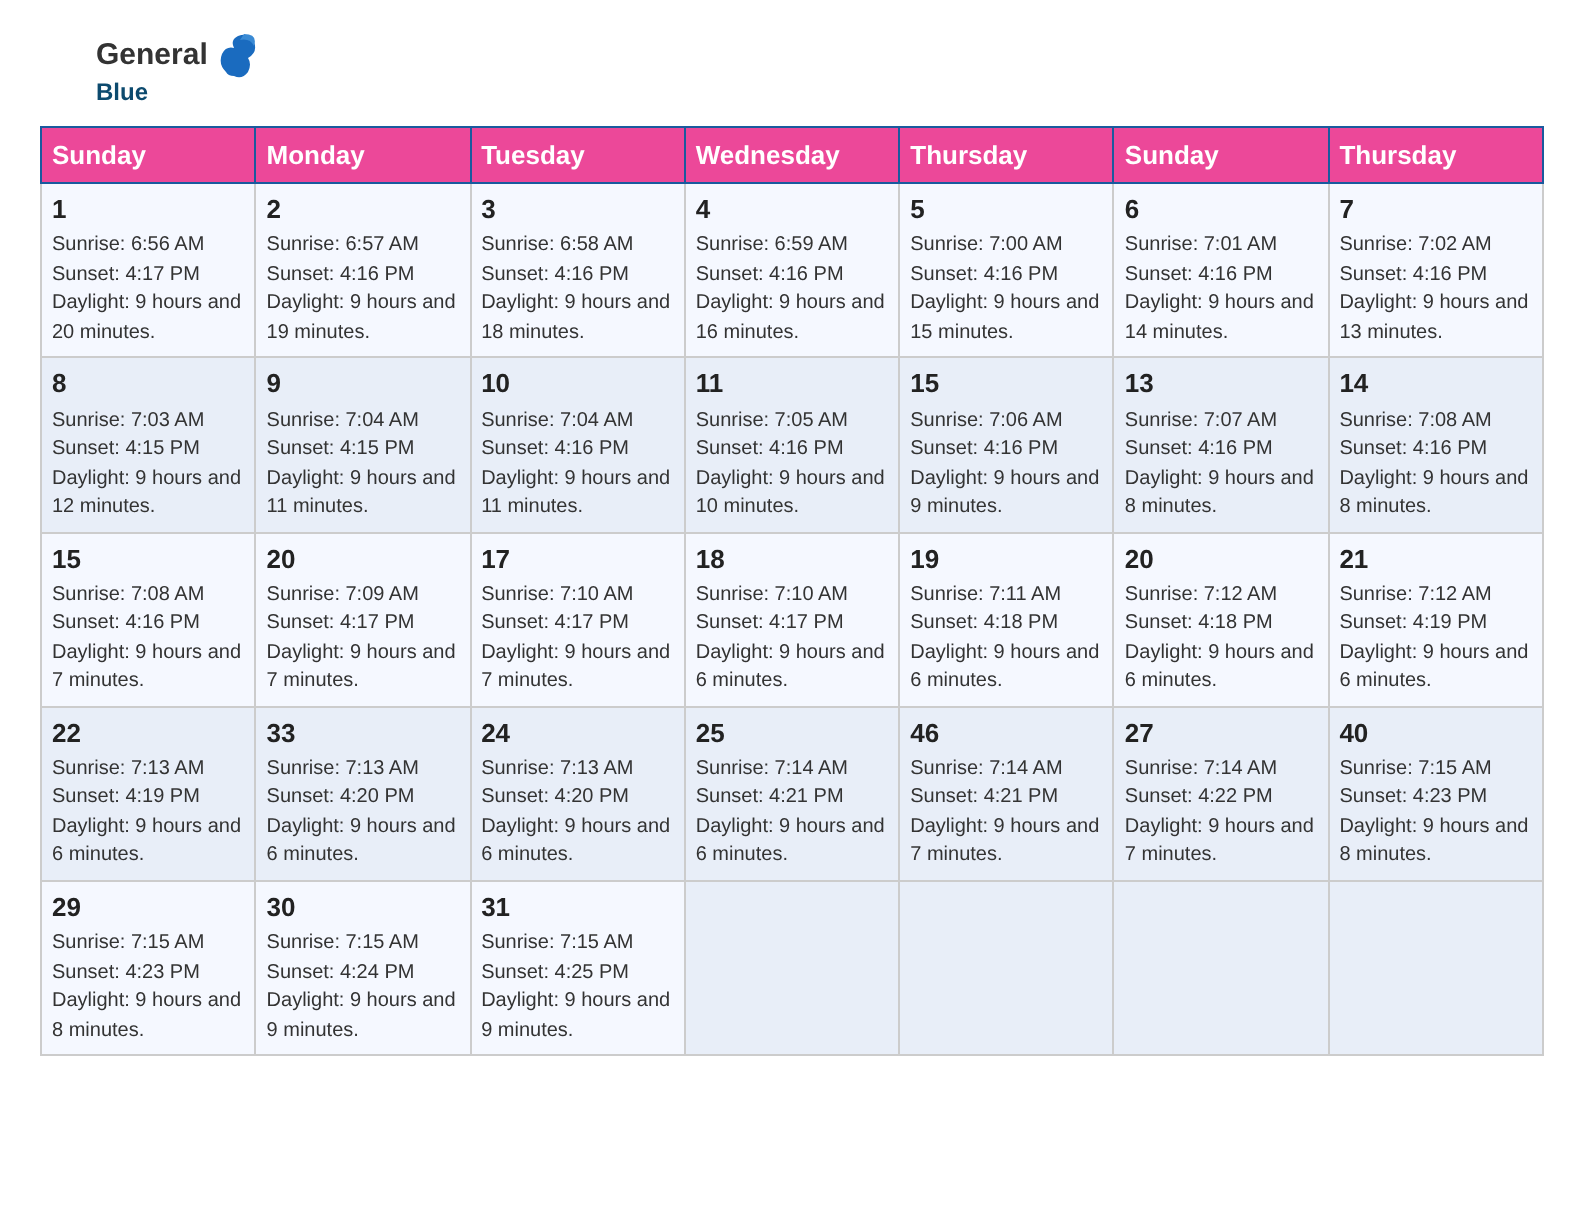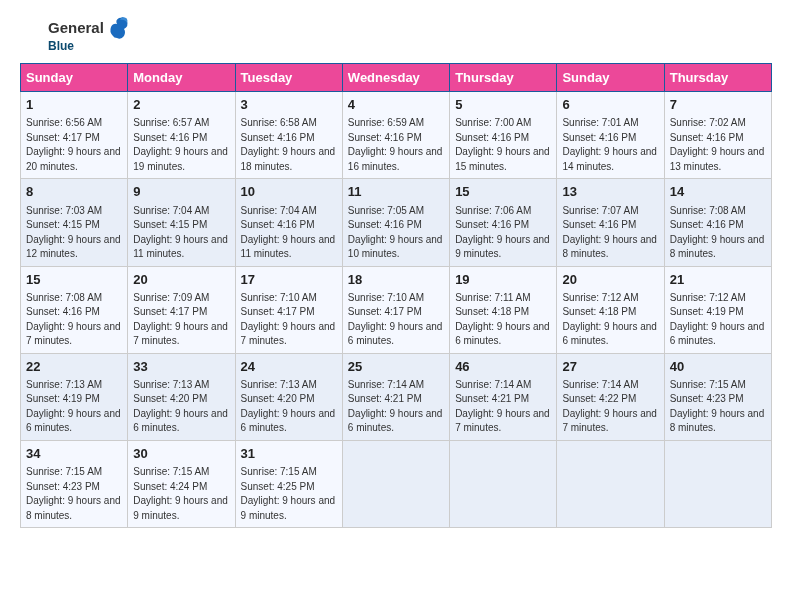--- a/index.html
+++ b/index.html
@@ -152,21 +152,21 @@
         <tr>
           <td><span class="day-num">22</span><span class="day-info">Sunrise: 7:13 AM<br>Sunset: 4:19 PM<br>Daylight: 9 hours and 6 minutes.</span></td>
           <td><span class="day-num">33</span><span class="day-info">Sunrise: 7:13 AM<br>Sunset: 4:20 PM<br>Daylight: 9 hours and 6 minutes.</span></td>
           <td><span class="day-num">24</span><span class="day-info">Sunrise: 7:13 AM<br>Sunset: 4:20 PM<br>Daylight: 9 hours and 6 minutes.</span></td>
           <td><span class="day-num">25</span><span class="day-info">Sunrise: 7:14 AM<br>Sunset: 4:21 PM<br>Daylight: 9 hours and 6 minutes.</span></td>
           <td><span class="day-num">46</span><span class="day-info">Sunrise: 7:14 AM<br>Sunset: 4:21 PM<br>Daylight: 9 hours and 7 minutes.</span></td>
           <td><span class="day-num">27</span><span class="day-info">Sunrise: 7:14 AM<br>Sunset: 4:22 PM<br>Daylight: 9 hours and 7 minutes.</span></td>
           <td><span class="day-num">40</span><span class="day-info">Sunrise: 7:15 AM<br>Sunset: 4:23 PM<br>Daylight: 9 hours and 8 minutes.</span></td>
         </tr>
         <tr>
-          <td><span class="day-num">34</span><span class="day-info">Sunrise: 7:15 AM<br>Sunset: 4:23 PM<br>Daylight: 9 hours and 8 minutes.</span></td>
+          <td><span class="day-num">29</span><span class="day-info">Sunrise: 7:15 AM<br>Sunset: 4:23 PM<br>Daylight: 9 hours and 8 minutes.</span></td>
           <td><span class="day-num">30</span><span class="day-info">Sunrise: 7:15 AM<br>Sunset: 4:24 PM<br>Daylight: 9 hours and 9 minutes.</span></td>
           <td><span class="day-num">31</span><span class="day-info">Sunrise: 7:15 AM<br>Sunset: 4:25 PM<br>Daylight: 9 hours and 9 minutes.</span></td>
           <td class="empty"></td>
           <td class="empty"></td>
           <td class="empty"></td>
           <td class="empty"></td>
         </tr>
       </tbody>
   </table>
 </div>

